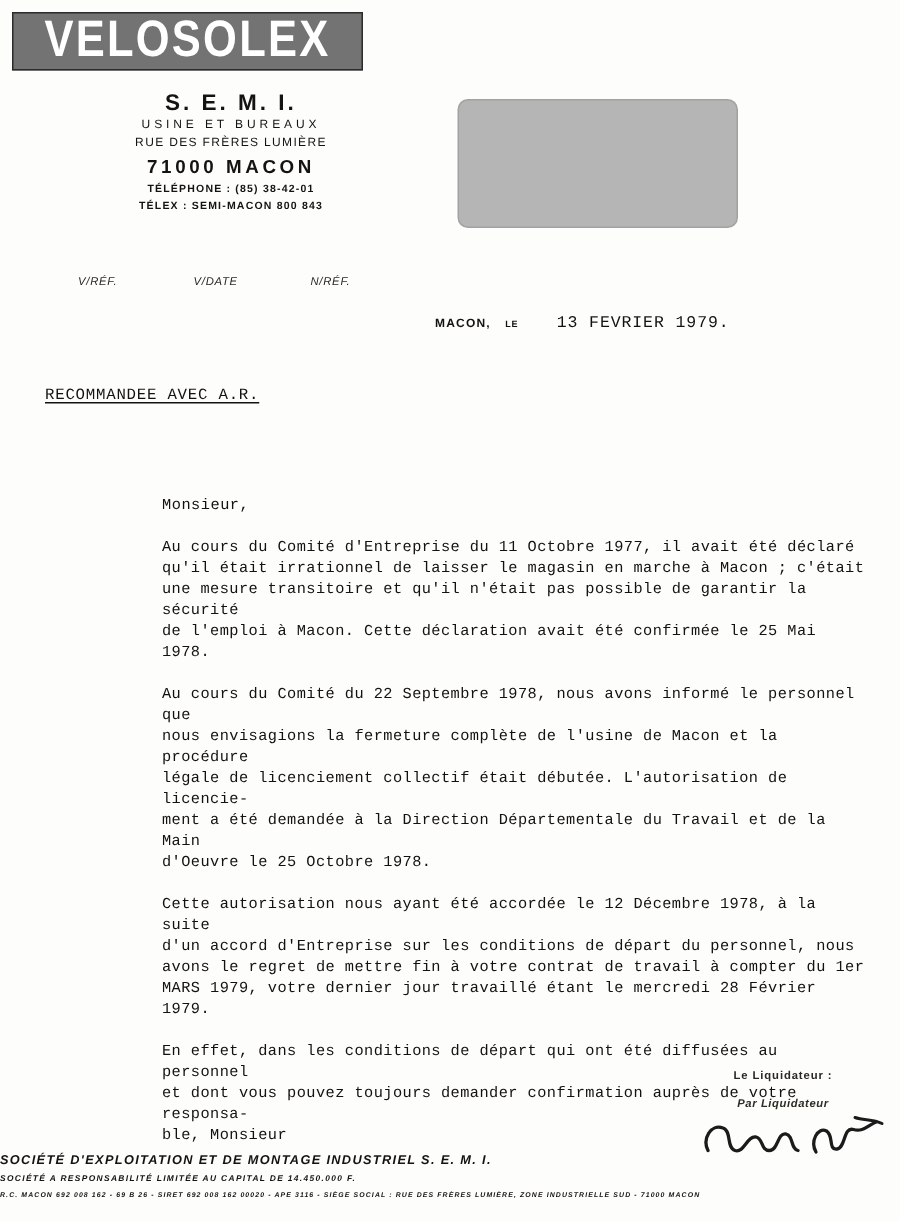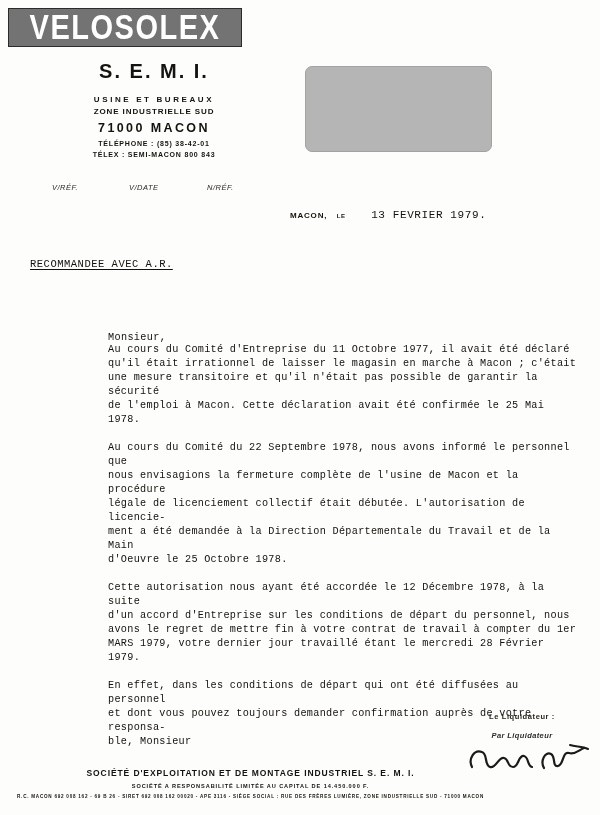--- a/index.html
+++ b/index.html
@@ -58,28 +58,28 @@
     font-family: "Liberation Sans", sans-serif;
     color: #15130f;
   }
   .hdr-sub {
     font-size: 8.5px;
     letter-spacing: 1.1px;
     font-weight: 600;
     margin-bottom: 7px;
   }
   .hdr-semi {
-    font-size: 20px;
+    font-size: 15px;
     font-weight: 700;
     letter-spacing: 2px;
-    margin-bottom: 11px;
+    margin-bottom: 0;
   }
   .hdr-line {
     font-size: 8px;
-    font-weight: 700;
+    font-weight: 400;
     letter-spacing: 0.9px;
     line-height: 1.55;
   }
   .hdr-line.spaced { letter-spacing: 2.6px; }
   .hdr-city {
     font-size: 12.5px;
     font-weight: 700;
     letter-spacing: 2.4px;
     line-height: 1.5;
   }
@@ -156,20 +156,21 @@
   
   .body-wrap {
     position: absolute;
     left: 108px;
     top: 332px;
     width: 470px;
   }
   .salutation {
     font-size: 10.2px;
     letter-spacing: 0.35px;
+    margin-bottom: 16px;
   }
   .para {
     font-size: 10.2px;
     letter-spacing: 0.3px;
     line-height: 14px;
     margin: 0 0 14px 0;
     white-space: pre-wrap;
     text-indent: 0;
   }
 
@@ -203,23 +204,24 @@
     height: 34px;
   }
   .sig-mark svg { display: block; }
 
   
   .footer {
     position: absolute;
     left: 0;
     top: 768px;
     width: 501px;
-    text-align: center;
+    text-align: left;
     font-family: "Liberation Sans", sans-serif;
     color: #15130f;
+    font-style: italic;
   }
   .foot-1 {
     font-size: 8.5px;
     font-weight: 700;
     letter-spacing: 0.9px;
   }
   .foot-2 {
     font-size: 5.6px;
     font-weight: 700;
     letter-spacing: 0.9px;
@@ -238,21 +240,21 @@
 
 <div class="page">
 
   <div class="logo-banner">
     <span class="wordmark">VELOSOLEX</span>
   </div>
 
   <div class="hdr-block">
     <div class="hdr-semi">S. E. M. I.</div>
     <div class="hdr-line spaced">USINE ET BUREAUX</div>
-    <div class="hdr-line">ZONE INDUSTRIELLE SUD</div>
+    <div class="hdr-line">RUE DES FRÈRES LUMIÈRE</div>
     <div class="hdr-city">71000 MACON</div>
     <div class="hdr-small">TÉLÉPHONE : (85) 38-42-01</div>
     <div class="hdr-small">TÉLEX : SEMI-MACON 800 843</div>
   </div>
 
   <div class="redaction-header"></div>
 
   <div class="ref-row">
     <span class="ref-1">V/RÉF.</span>
     <span class="ref-2">V/DATE</span>

